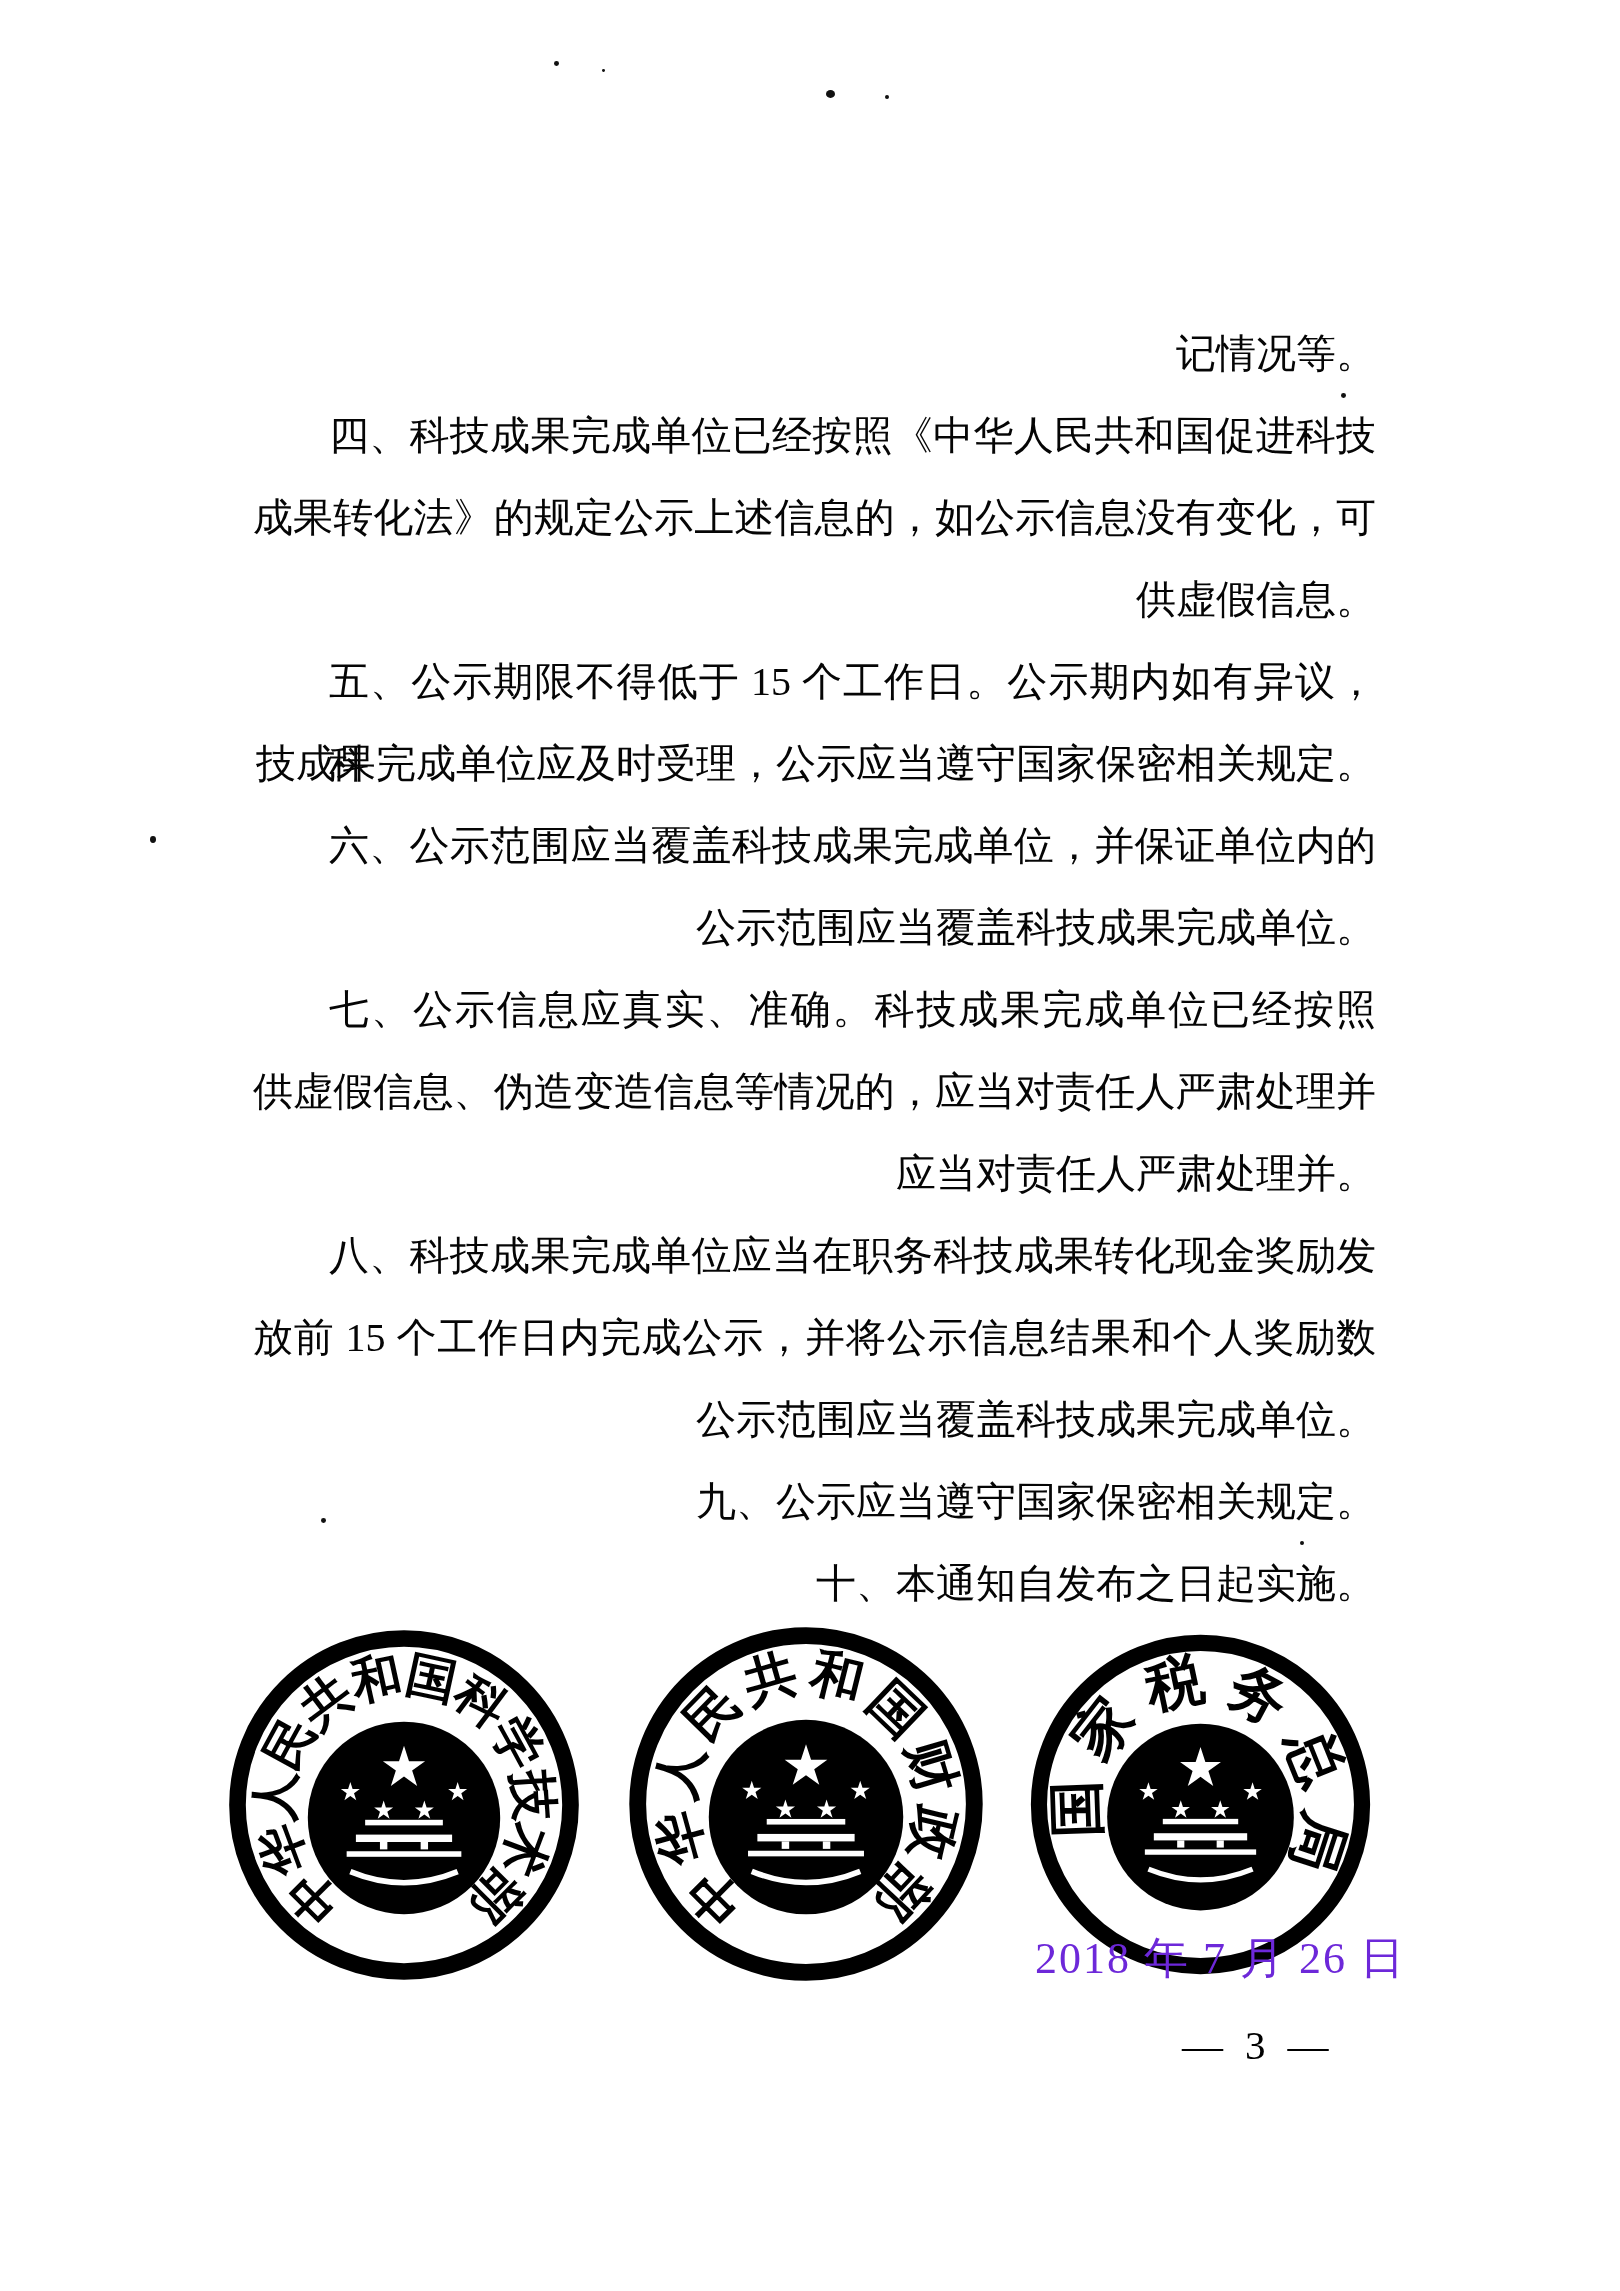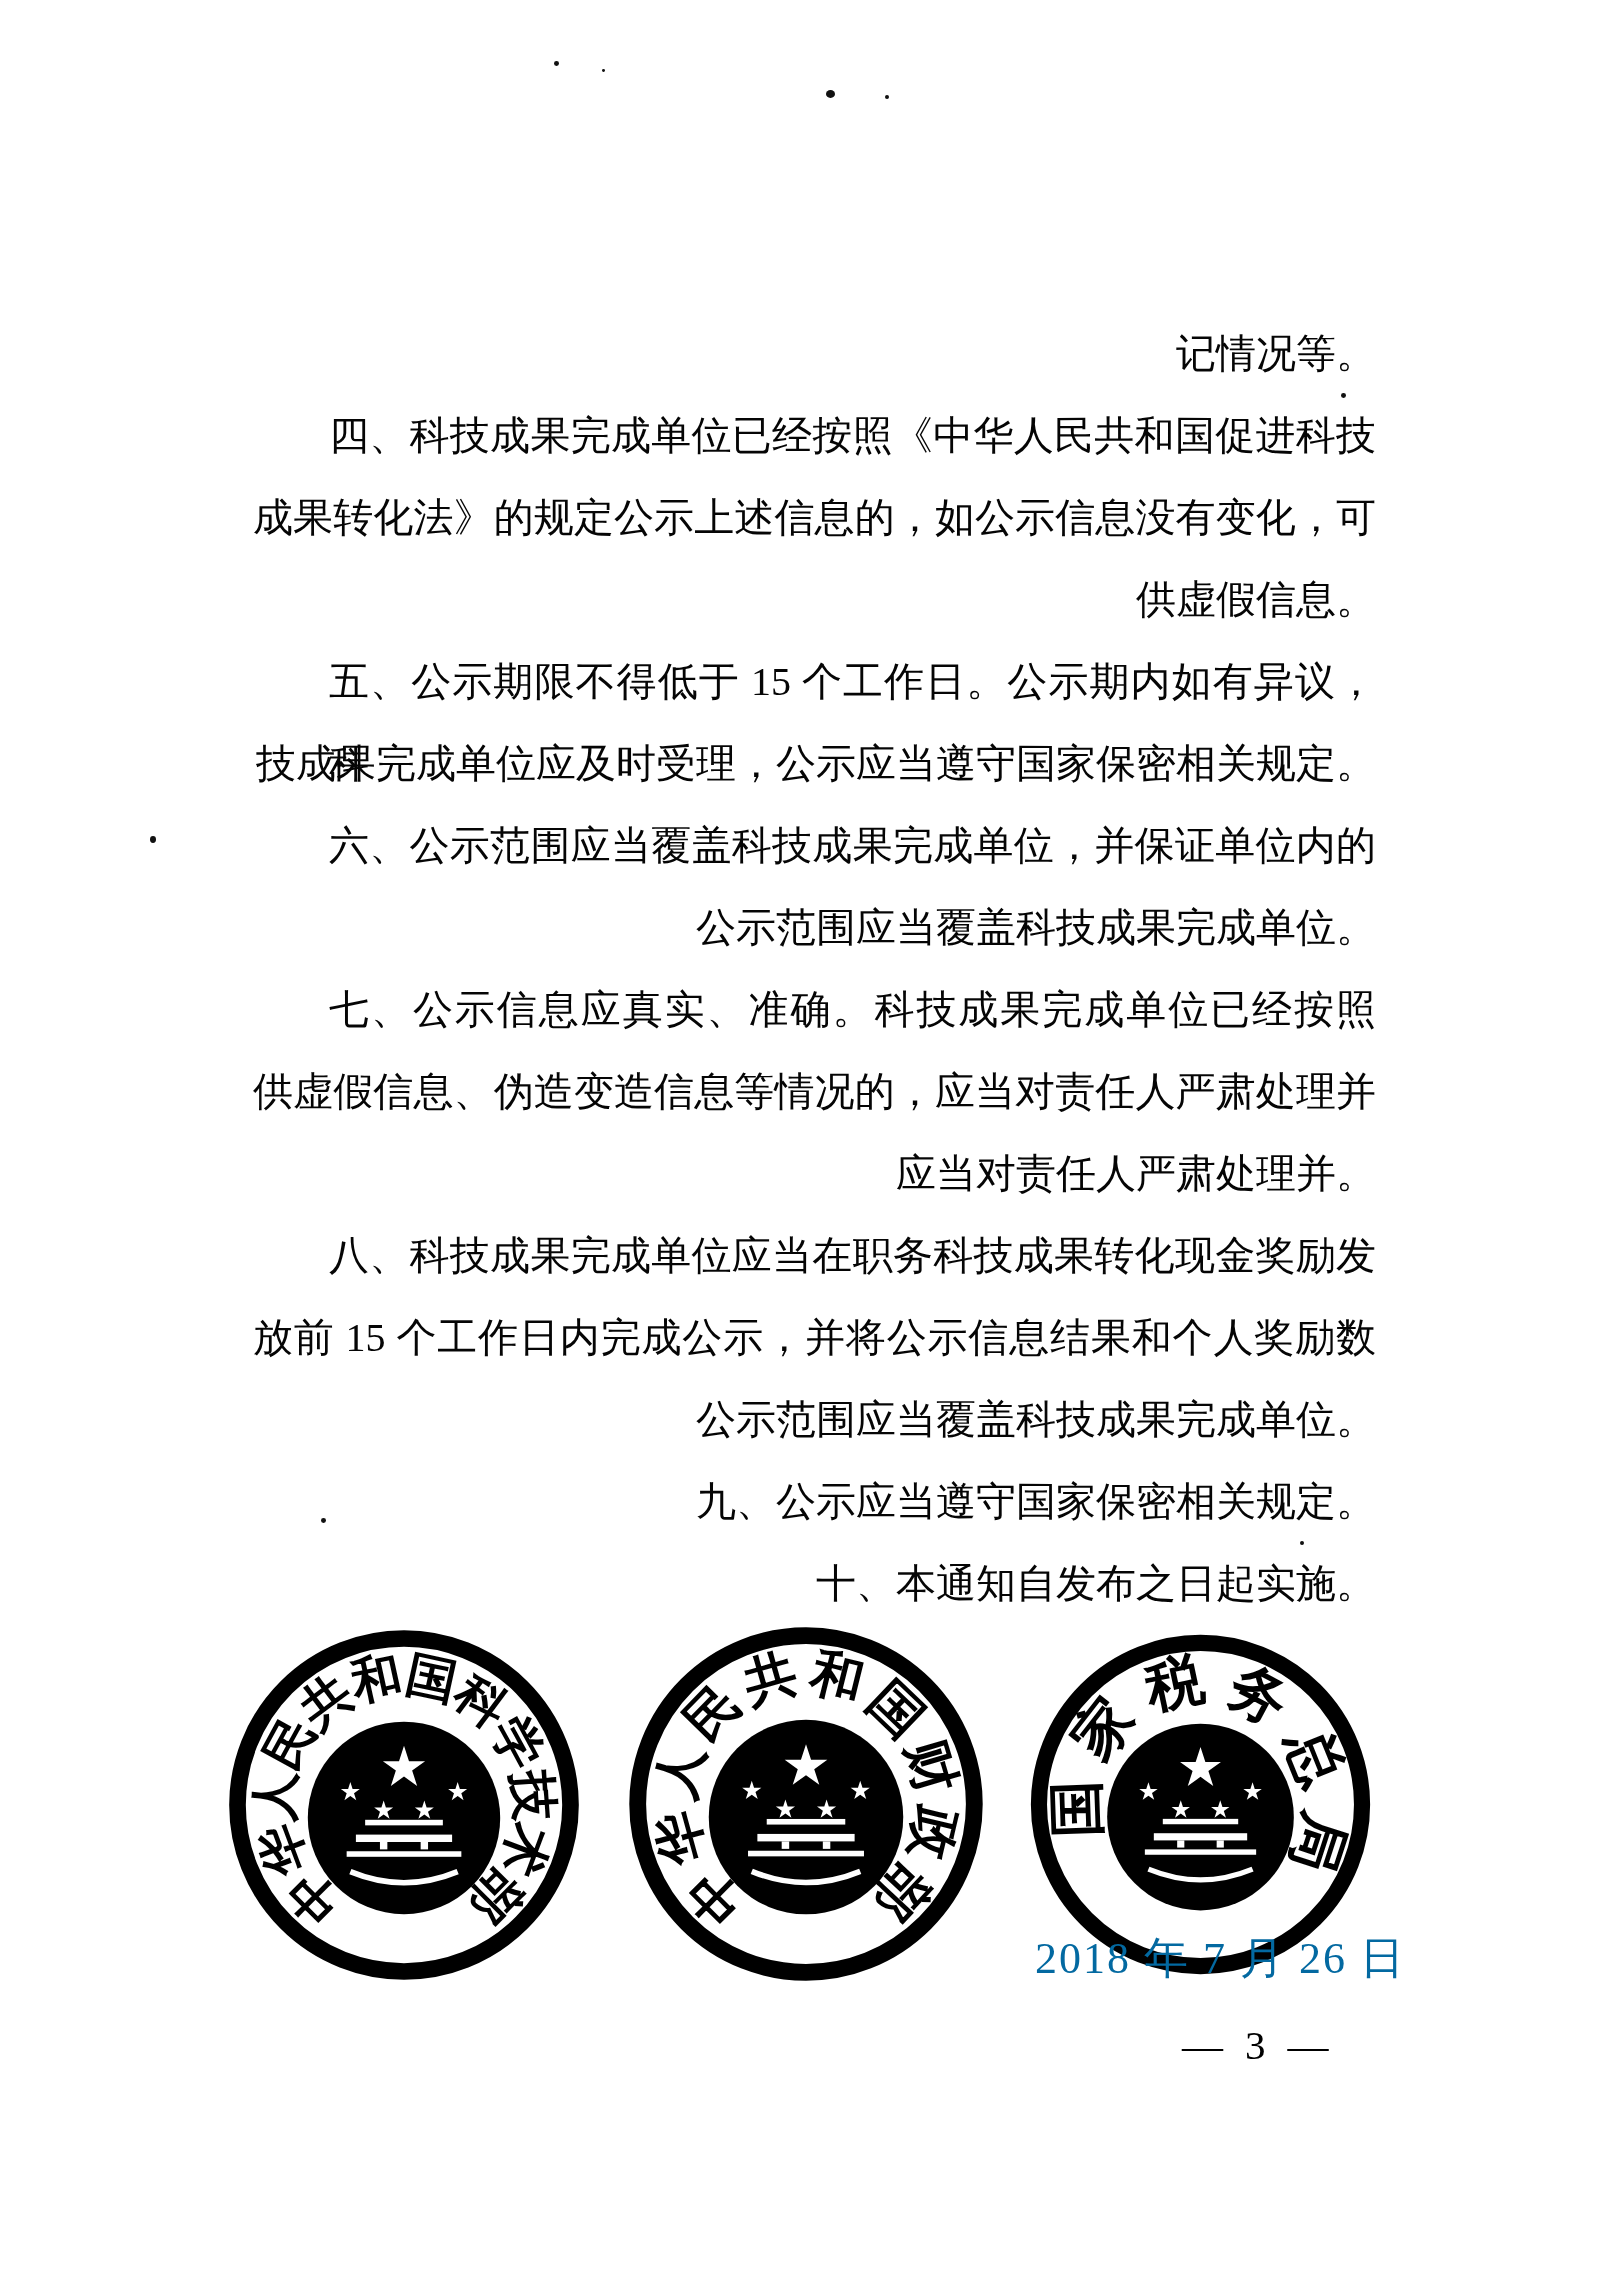--- a/index.html
+++ b/index.html
@@ -33,21 +33,21 @@
   .seal text {
     font-family:"Liberation Serif","DejaVu Serif",serif;
     font-weight:bold;
     fill:#000;
   }
 
   
   .issue-date {
     position:absolute; left:1035px; top:1933px;
     font-size:44px; line-height:51px; letter-spacing:2px;
-    white-space:nowrap; color:#0369a1;
+    white-space:nowrap; color:#6d28d9;
   }
   .page-number {
     position:absolute; left:1182px; top:2021px;
     font-size:41px; line-height:49px; letter-spacing:5.9px;
     white-space:nowrap; color:#000;
   }
 
   
   .speck { position:absolute; background:#111; border-radius:50%; }
 </style>

